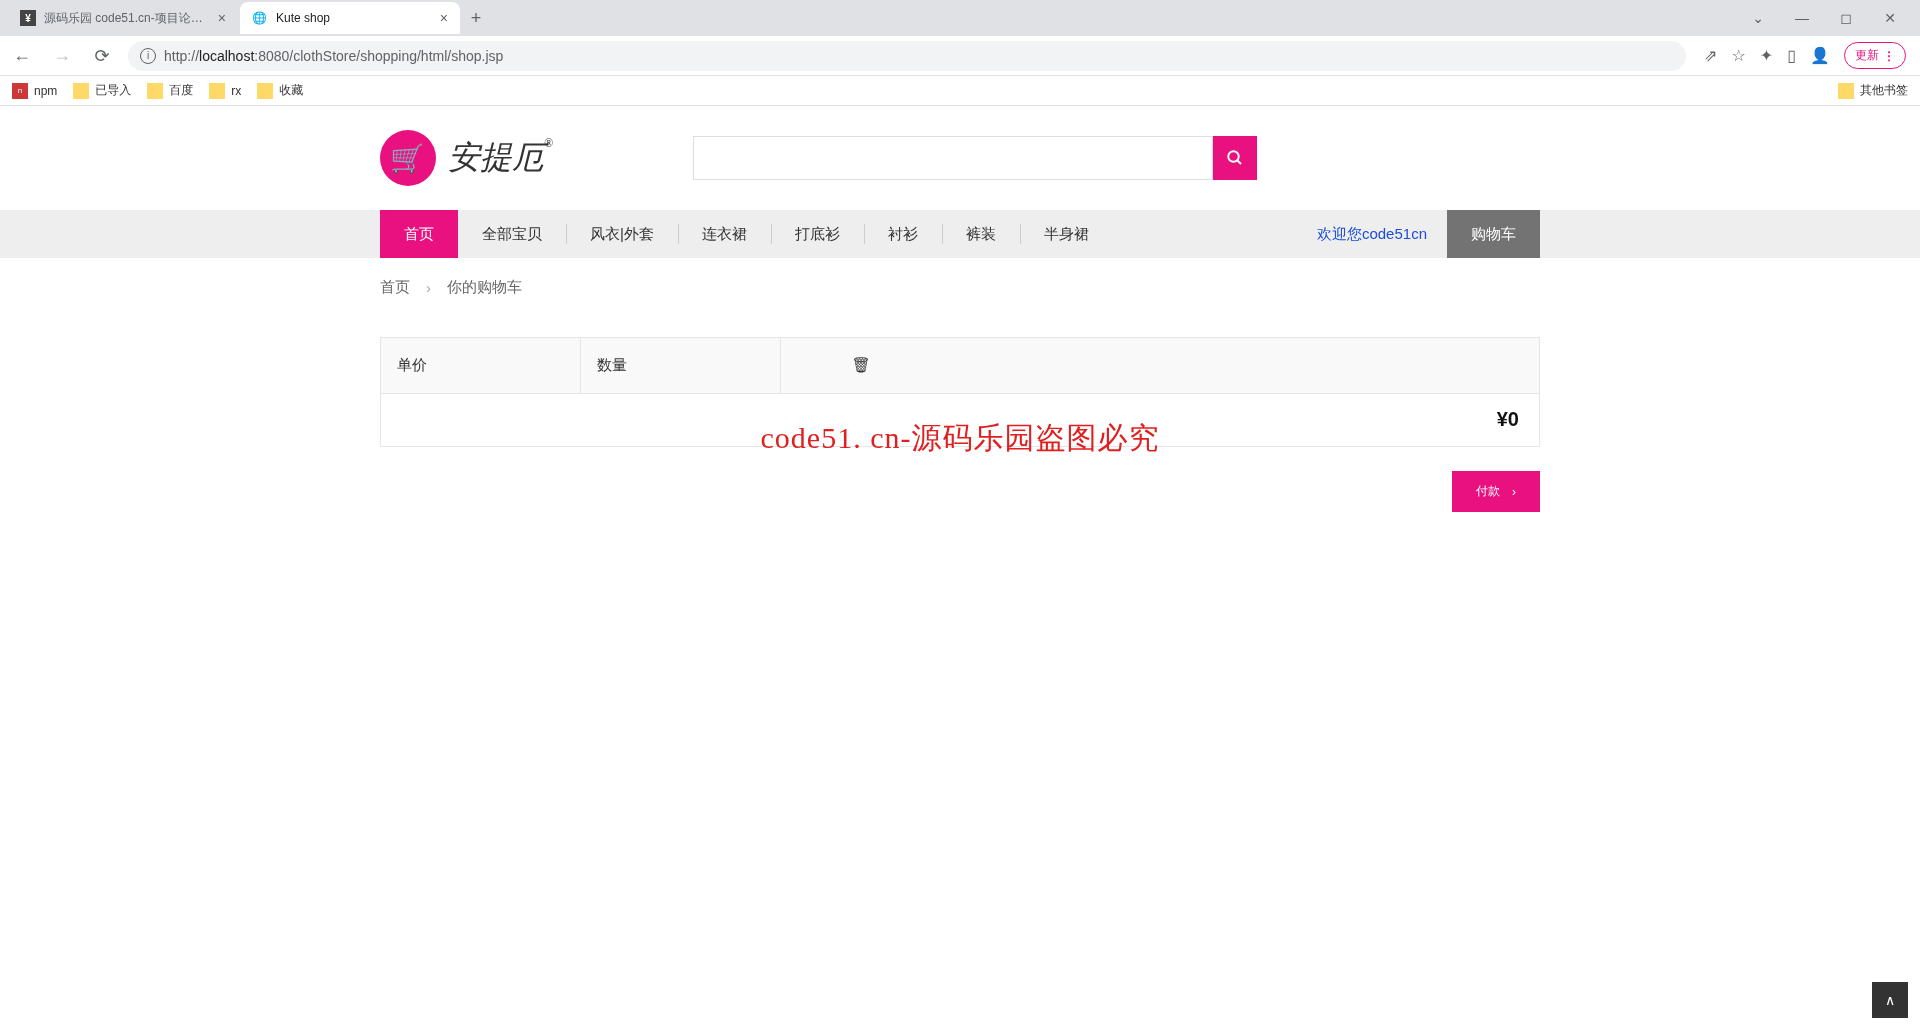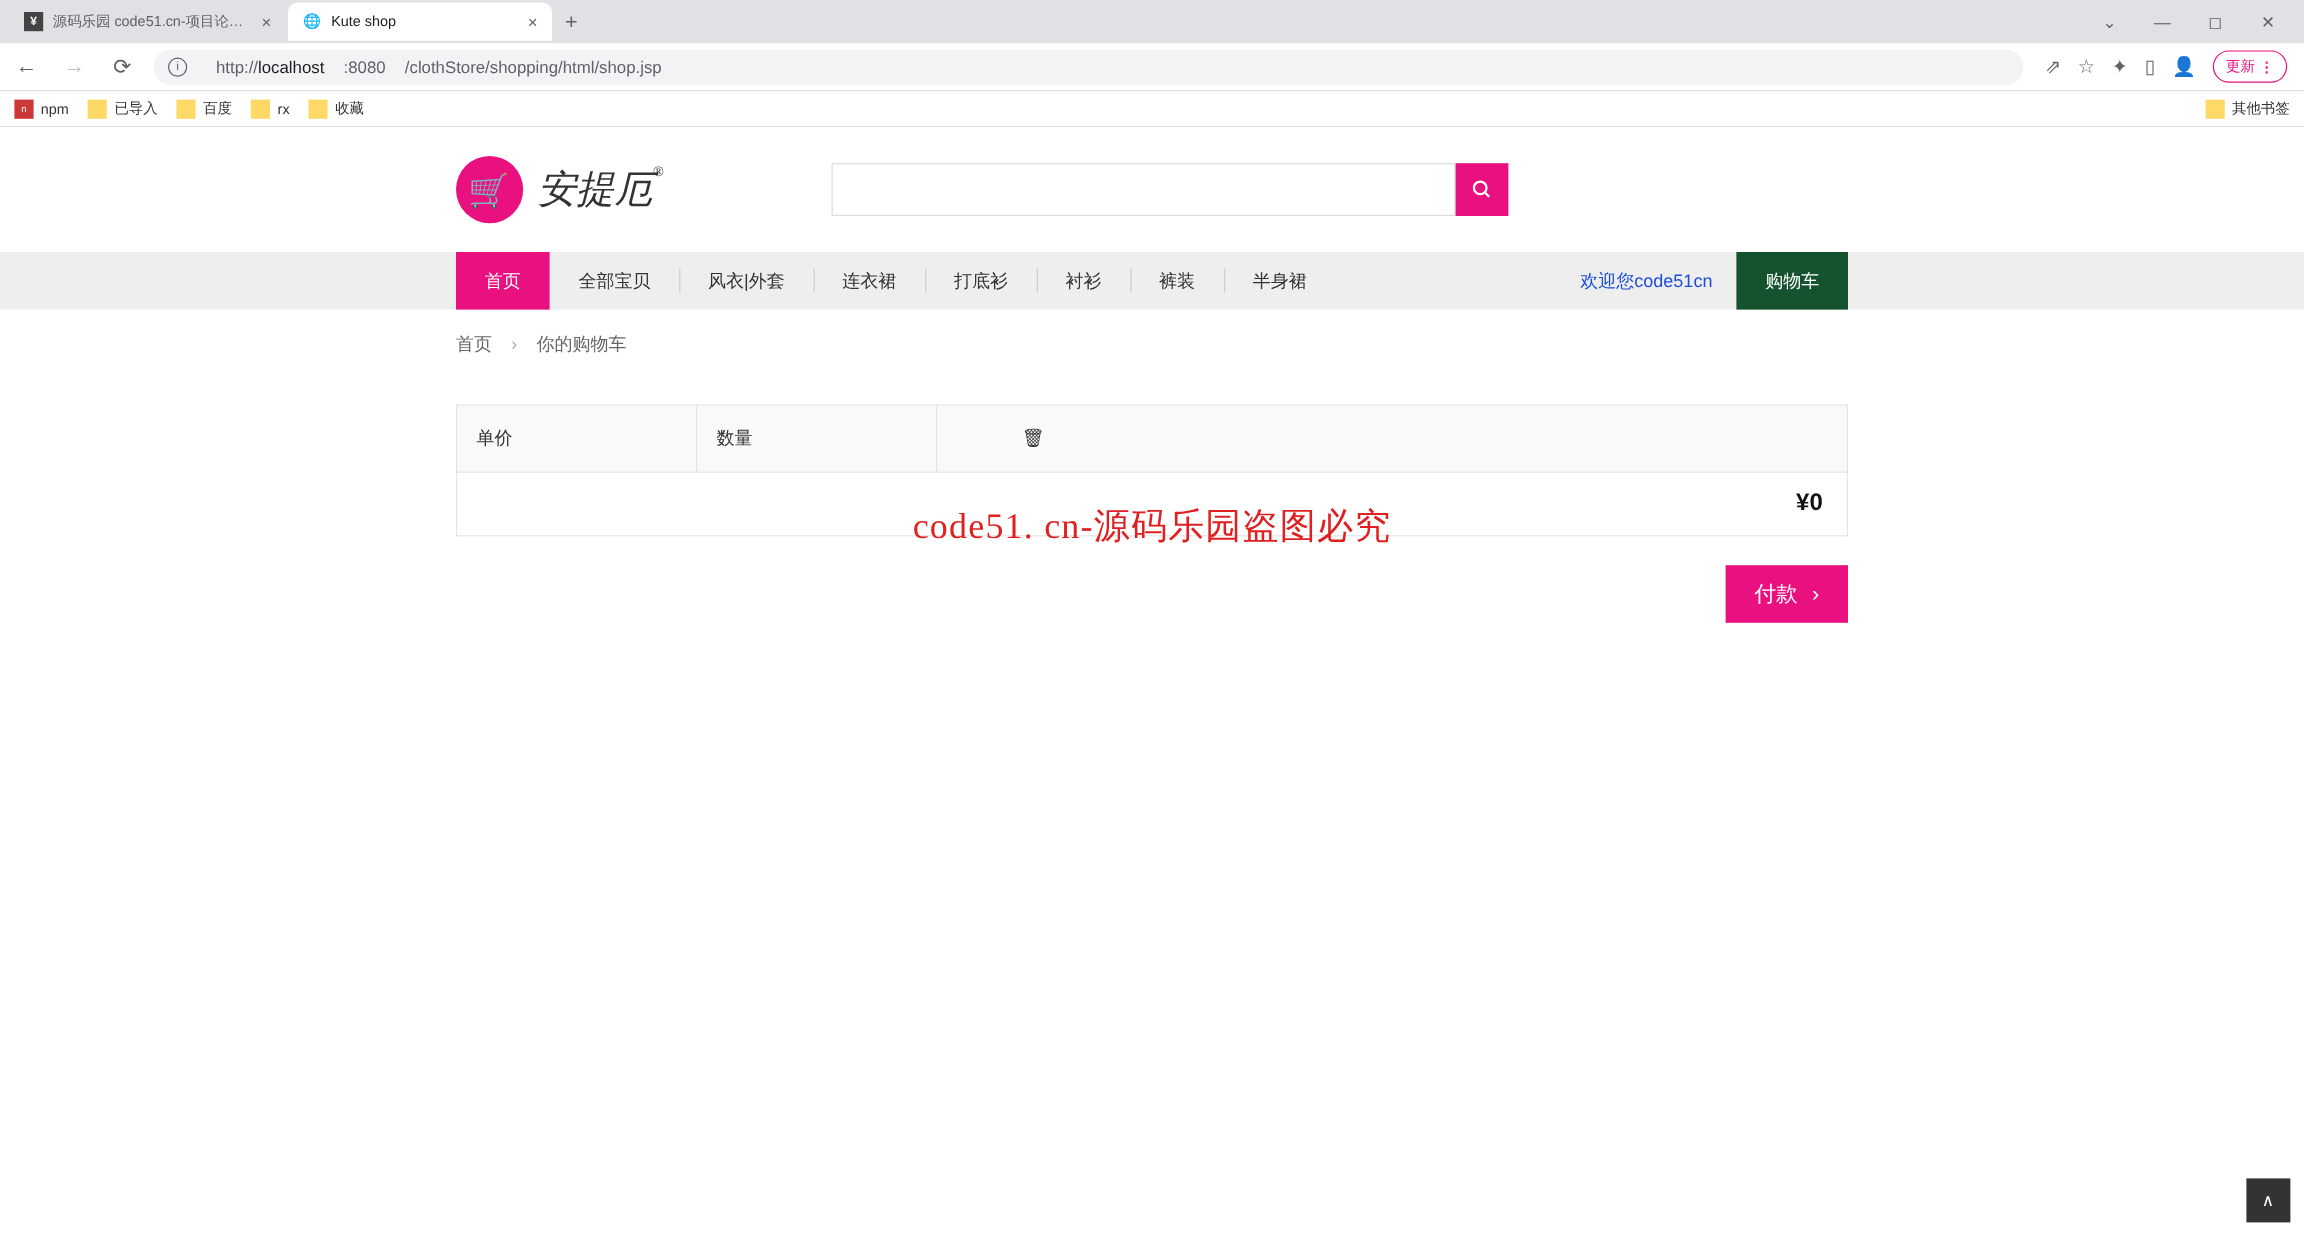--- a/index.html
+++ b/index.html
@@ -18,21 +18,21 @@
 .window-controls { margin-left: auto; display: flex; gap: 16px; padding-right: 8px; }
 .win-ctrl { width: 28px; height: 28px; display: flex; align-items: center; justify-content: center; color: #5f6368; }
 
 .addr-bar { display: flex; align-items: center; height: 40px; background: #fff; padding: 0 8px; gap: 12px; border-bottom: 1px solid #e0e0e0; }
 .nav-btn { width: 28px; height: 28px; display: flex; align-items: center; justify-content: center; color: #5f6368; font-size: 18px; }
 .nav-btn.disabled { color: #bdc1c6; }
 .url-field { flex: 1; display: flex; align-items: center; height: 30px; background: #f1f3f4; border-radius: 15px; padding: 0 12px; font-size: 14px; color: #202124; gap: 8px; }
 .url-info-icon { width: 16px; height: 16px; border: 1.5px solid #5f6368; border-radius: 50%; display: flex; align-items: center; justify-content: center; font-size: 10px; color: #5f6368; }
 .url-text { font-family: Arial; }
 .url-text .host { color: #202124; }
-.url-text .path { color: #5f6368; margin-left: 16px; }
+.url-text .path { color: #5f6368; }
 .addr-icons { display: flex; gap: 14px; align-items: center; padding: 0 6px; }
 .addr-icon { color: #5f6368; font-size: 16px; }
 .update-btn { border: 1px solid #e8117f; color: #e8117f; border-radius: 16px; padding: 4px 10px; font-size: 12px; display: flex; align-items: center; gap: 4px; }
 .update-dots { color: #e8117f; font-weight: bold; }
 
 .bookmark-bar { display: flex; align-items: center; height: 30px; background: #fff; padding: 0 12px; gap: 16px; font-size: 12px; border-bottom: 1px solid #e0e0e0; }
 .bm-item { display: flex; align-items: center; gap: 6px; color: #333; }
 .bm-icon { width: 16px; height: 16px; background: #ffd968; }
 .bm-icon.npm { background: #cb3837; color: #fff; font-size: 8px; display: flex; align-items: center; justify-content: center; }
 .bm-other { margin-left: auto; display: flex; align-items: center; gap: 6px; }
@@ -49,42 +49,42 @@
 .search-btn { width: 44px; height: 44px; background: #e8117f; color: #fff; border: none; display: flex; align-items: center; justify-content: center; font-size: 18px; }
 
 .main-nav { background: #eeeeee; }
 .nav-inner { max-width: 1160px; margin: 0 auto; display: flex; align-items: stretch; height: 48px; }
 .nav-item { padding: 0 24px; display: flex; align-items: center; color: #333; font-size: 15px; position: relative; }
 .nav-item.active { background: #e8117f; color: #fff; }
 .nav-item:not(:first-child)::before { content: ""; position: absolute; left: 0; top: 14px; bottom: 14px; width: 1px; background: #ccc; }
 .nav-item.active::before, .nav-item.active + .nav-item::before { display: none; }
 .nav-spacer { flex: 1; }
 .nav-welcome { padding: 0 20px; display: flex; align-items: center; color: #1d4ed8; font-size: 15px; }
-.nav-cart { background: #14532d; color: #fff; padding: 0 24px; display: flex; align-items: center; font-size: 15px; }
+.nav-cart { background: #737373; color: #fff; padding: 0 24px; display: flex; align-items: center; font-size: 15px; }
 
 .breadcrumb { max-width: 1160px; margin: 0 auto; padding: 20px 0; display: flex; align-items: center; gap: 16px; color: #666; font-size: 15px; }
 .bc-sep { color: #aaa; }
 
 .cart-table { max-width: 1160px; margin: 20px auto 0; }
 .cart-head { display: flex; border: 1px solid #e5e5e5; background: #f9f9f9; }
 .cart-head > div { padding: 18px 16px; font-size: 15px; color: #333; border-right: 1px solid #e5e5e5; }
 .cart-head > div:last-child { border-right: none; }
 .col-product { width: 200px; }
 .col-info { width: 200px; }
 .col-price { width: 200px; }
 .col-qty { width: 200px; }
 .col-total { width: 200px; }
 .col-del { width: 160px; text-align: center; color: #666; }
 
 .cart-footer { max-width: 1160px; margin: 0 auto; border: 1px solid #e5e5e5; border-top: none; display: flex; justify-content: flex-end; padding: 14px 20px; }
 .total-label { font-size: 18px; color: #333; margin-right: 14px; visibility: hidden; }
 .total-value { font-size: 20px; font-weight: bold; color: #111; }
 
 .pay-row { max-width: 1160px; margin: 24px auto; display: flex; justify-content: flex-end; }
-.pay-btn { background: #e8117f; color: #fff; border: none; padding: 12px 24px; font-size: 18px; display: flex; align-items: center; gap: 12px; }
+.pay-btn { background: #e8117f; color: #fff; border: none; padding: 12px 24px; font-size: 12px; display: flex; align-items: center; gap: 12px; }
 
 .watermark { position: absolute; left: 50%; transform: translateX(-50%); top: 418px; color: #e02020; font-size: 30px; font-family: "Microsoft YaHei"; letter-spacing: 1px; white-space: nowrap; pointer-events: none; }
 
 .scroll-top { position: fixed; right: 12px; bottom: 12px; width: 36px; height: 36px; background: #333; color: #fff; display: flex; align-items: center; justify-content: center; font-size: 14px; }
 </style>
 </head>
 <body>
 
 <div class="browser-chrome">
   <div class="tab-bar">

